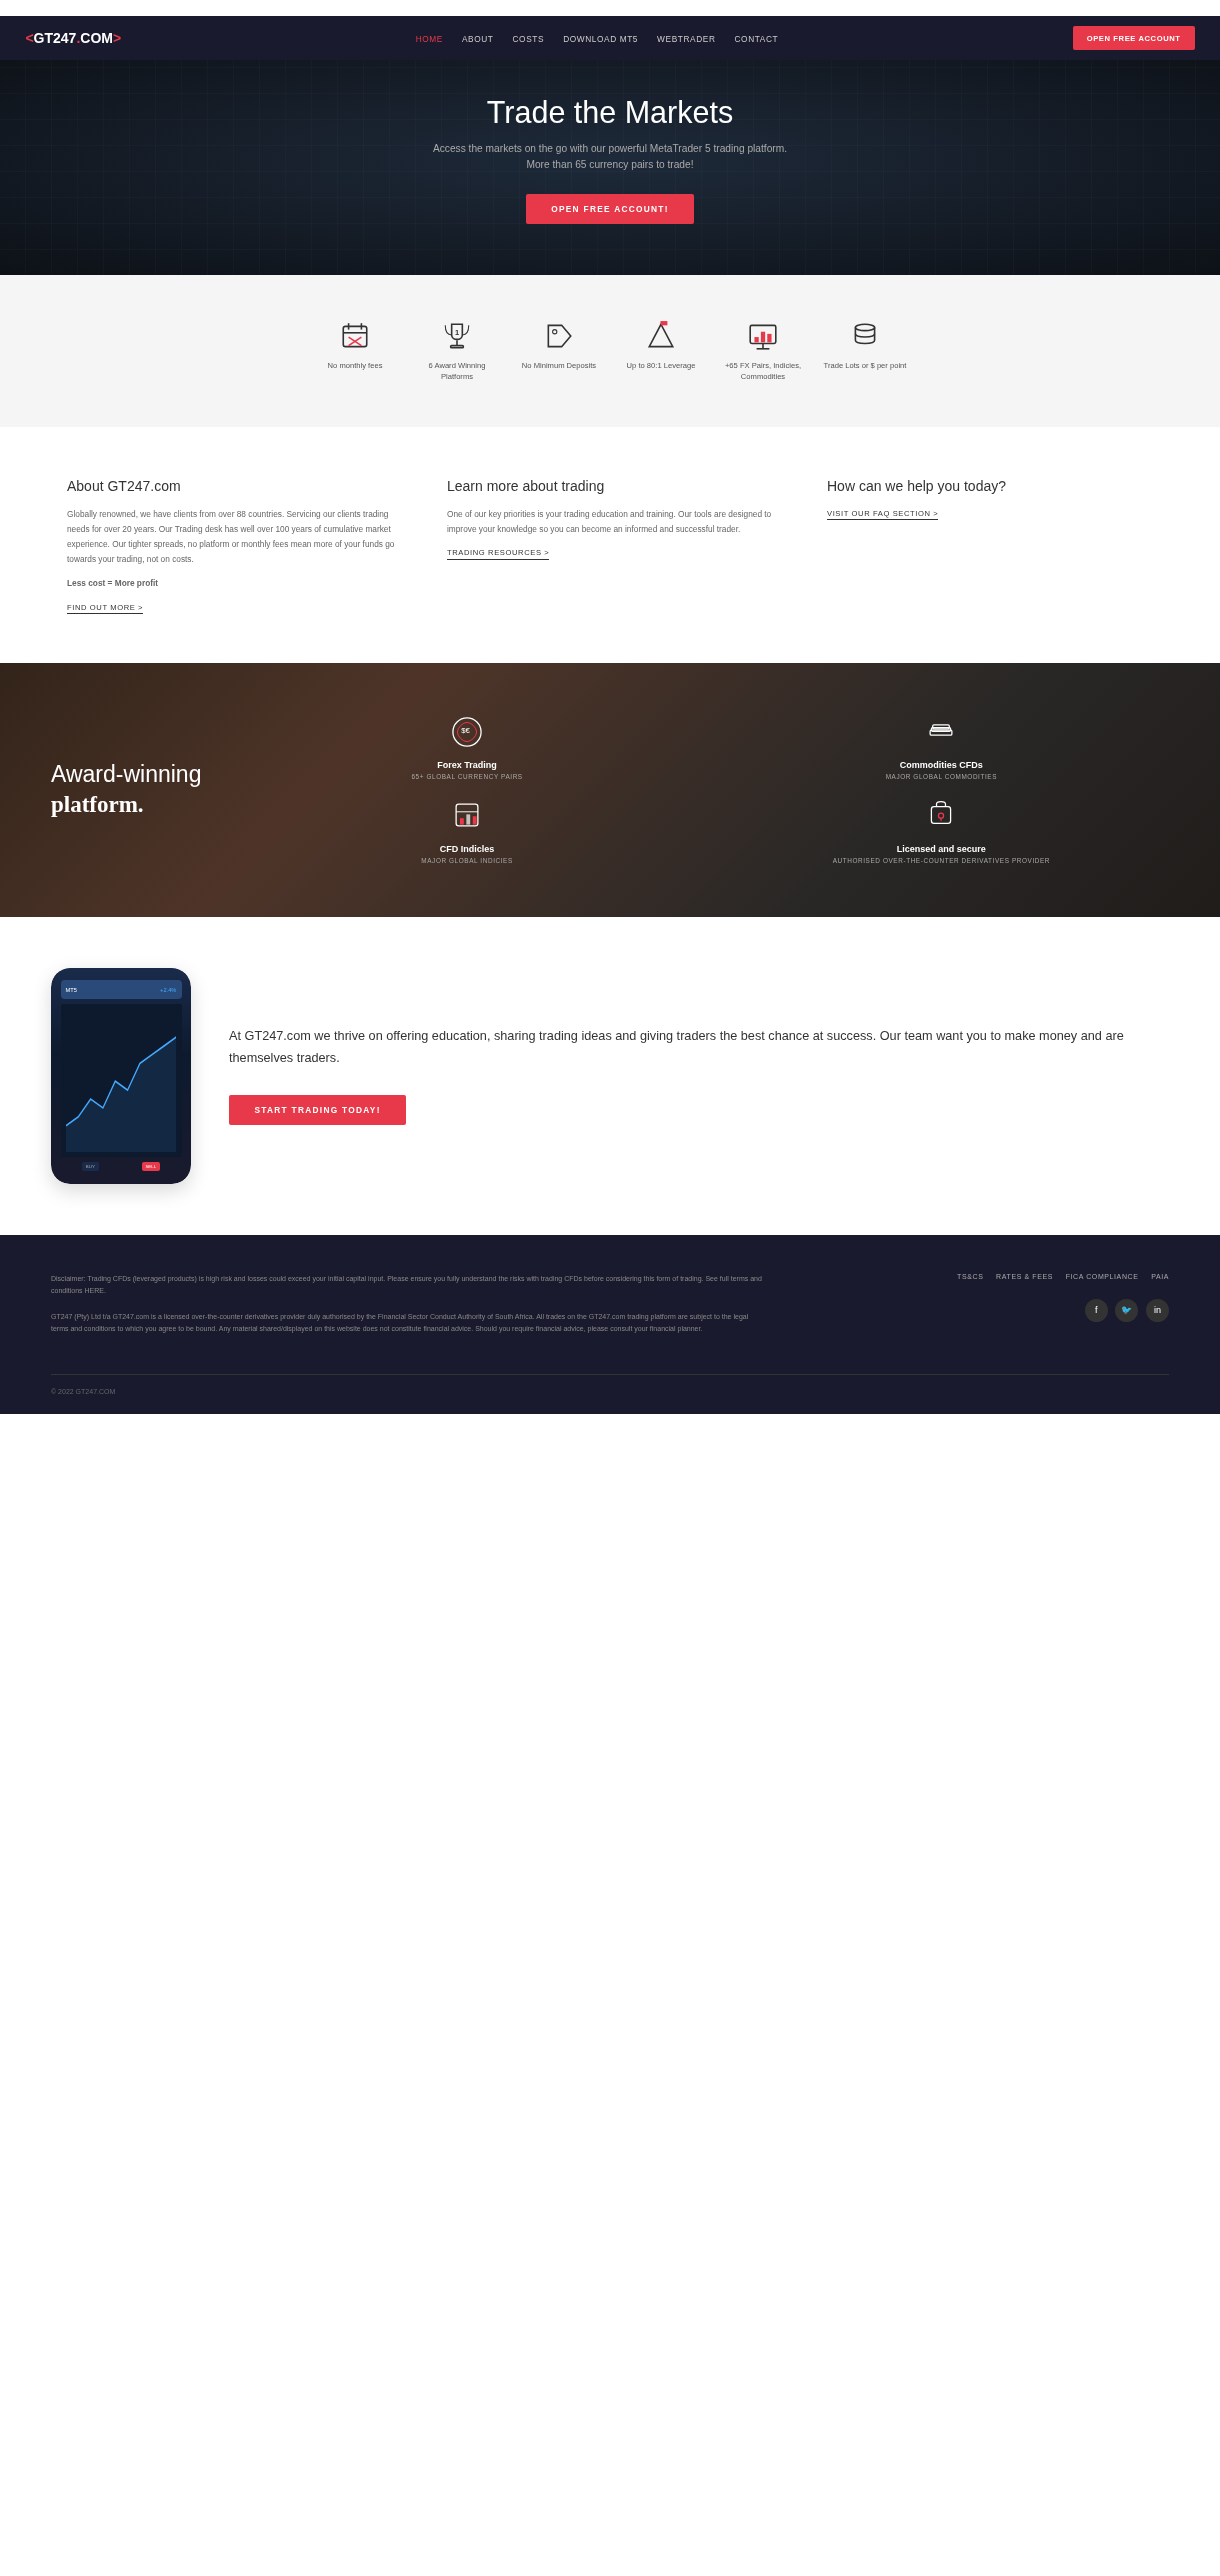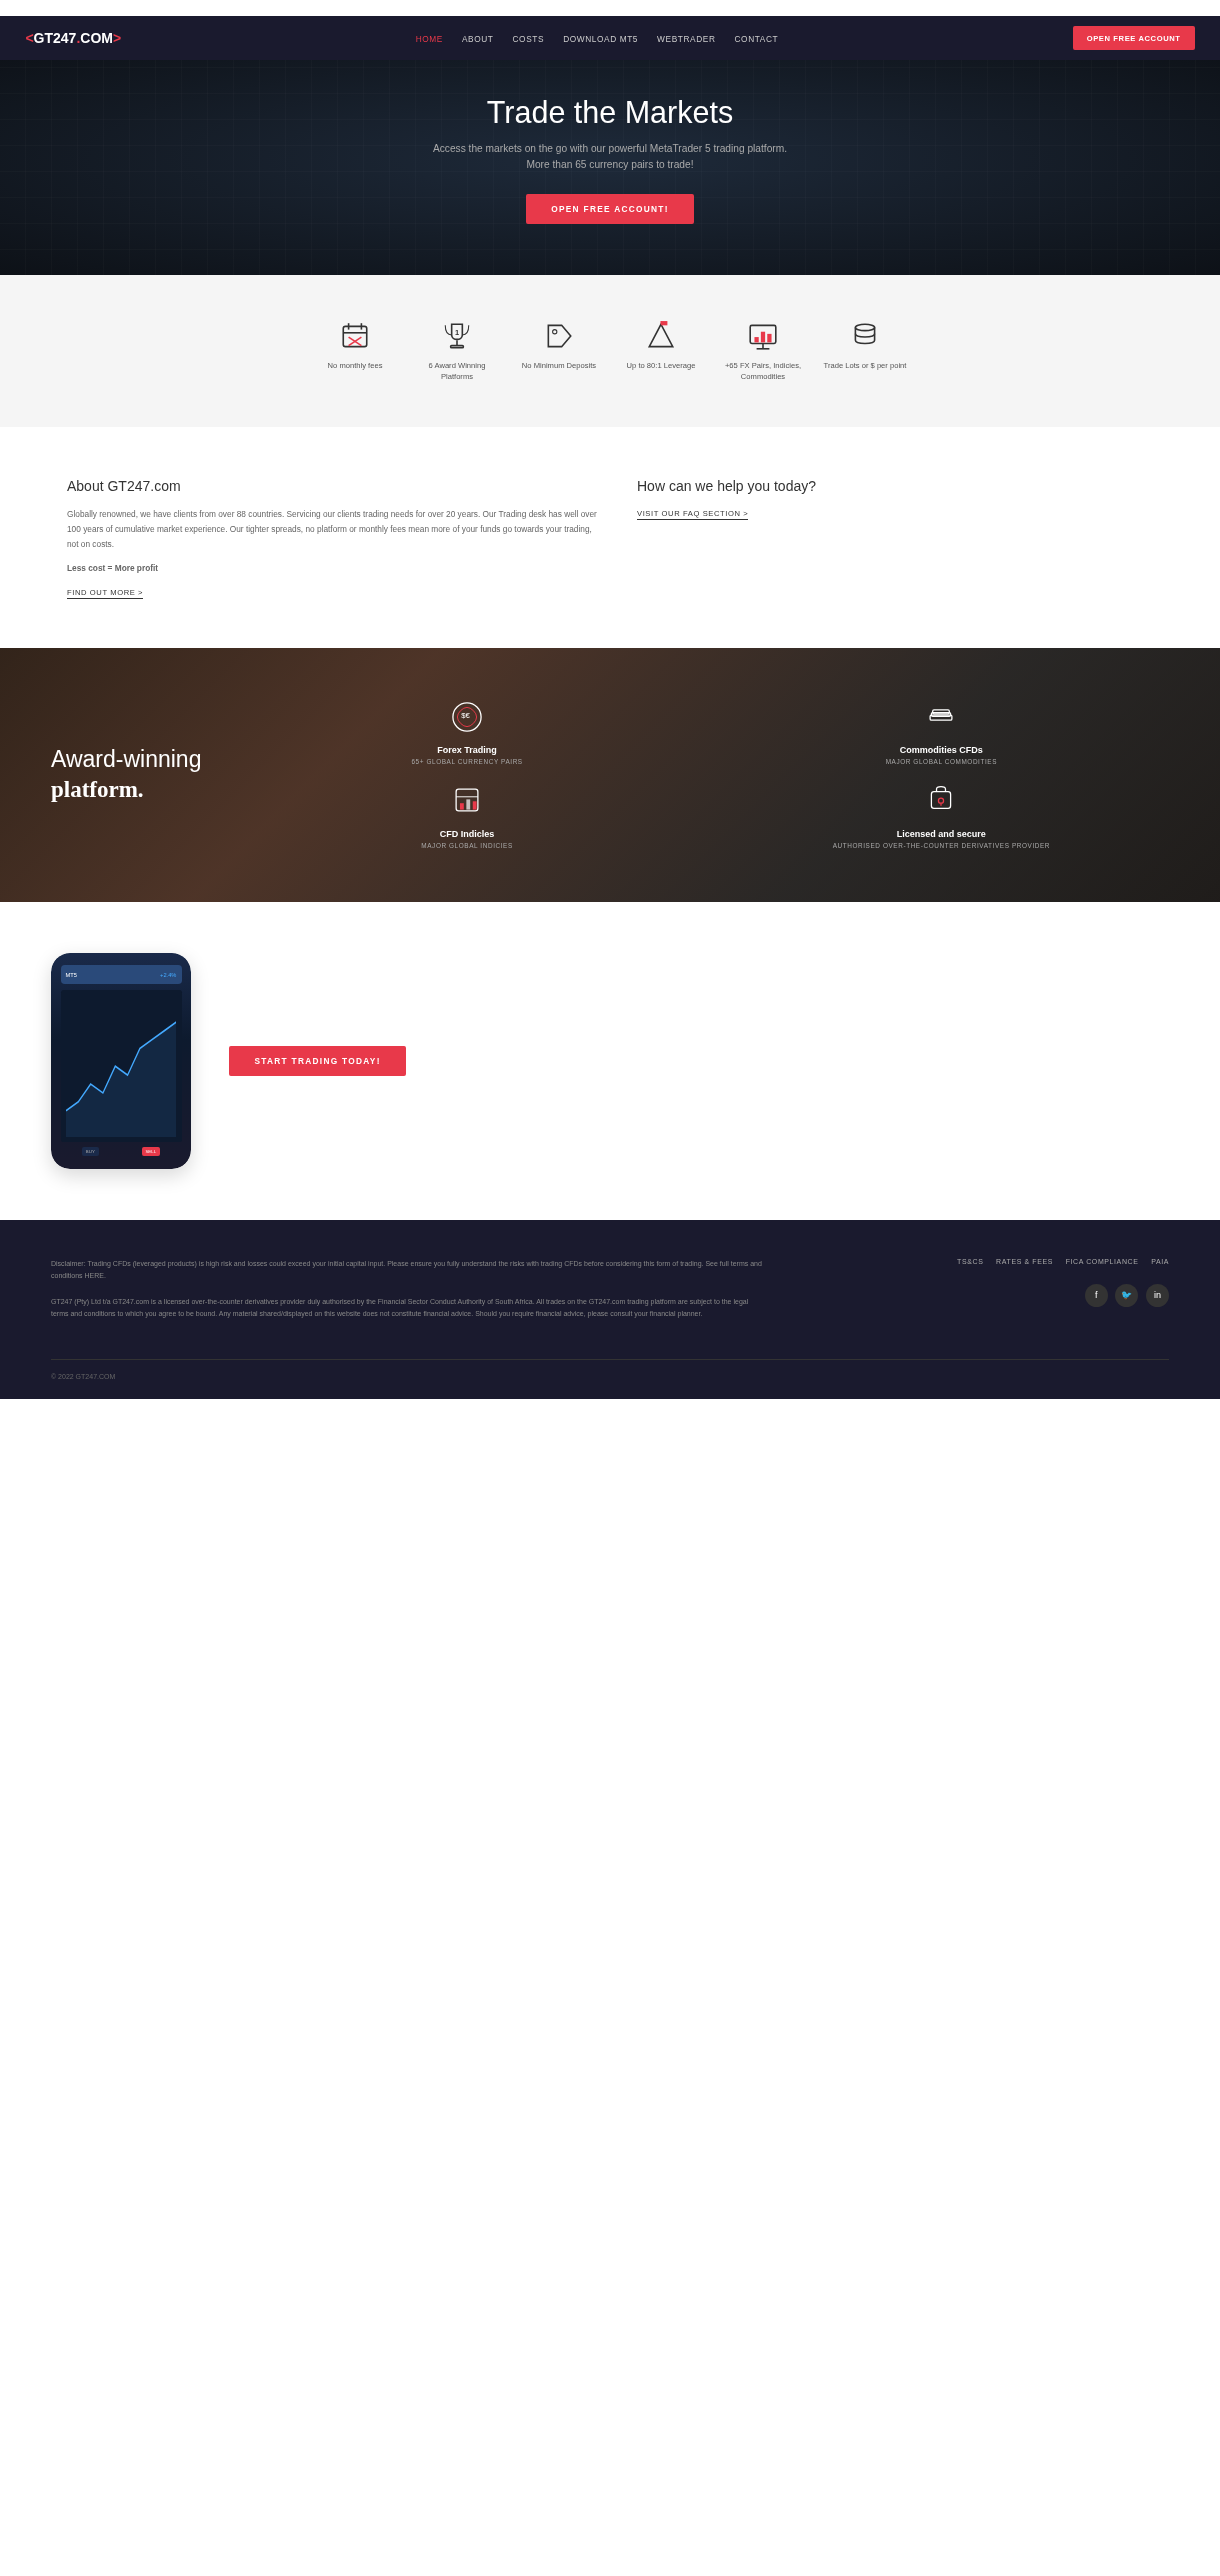--- a/index.html
+++ b/index.html
@@ -430,20 +430,25 @@
     <p>Trade Lots or $ per point</p>
   </div>
 </section>
 
 <section class="about-section">
   <div class="about-col">
     <h3>About GT247.com</h3>
     <p>Globally renowned, we have clients from over 88 countries. Servicing our clients trading needs for over 20 years. Our Trading desk has well over 100 years of cumulative market experience. Our tighter spreads, no platform or monthly fees mean more of your funds go towards your trading, not on costs.</p>
     <p class="less-cost">Less cost = More profit</p>
     <a href="#">FIND OUT MORE &gt;</a>
+  </div>
+  <div class="about-col">
+    <h3>Learn more about trading</h3>
+    <p>One of our key priorities is your trading education and training. Our tools are designed to improve your knowledge so you can become an informed and successful trader.</p>
+    <a href="#">TRADING RESOURCES &gt;</a>
   </div>
   <div class="about-col">
     <h3>How can we help you today?</h3>
     <a href="#">VISIT OUR FAQ SECTION &gt;</a>
   </div>
 </section>
 
 <section class="award-section">
   <div class="award-bg"></div>
 
@@ -520,20 +525,21 @@
           <polyline points="0,130 20,120 40,100 60,110 80,80 100,90 120,60 140,50 160,40 180,30 180,160 0,160" fill="rgba(74,170,255,0.1)" stroke="none"></polyline>
         </svg>
       </div>
       <div style="display:flex;justify-content:space-around;margin-top:5.1px;">
         <span style="background:#1a2a4a;color:#aaa;font-size:4.4px;padding:1.9px 3.8px;border-radius:1.9px;">BUY</span>
         <span style="background:#e8394a;color:#fff;font-size:4.4px;padding:1.9px 3.8px;border-radius:1.9px;">SELL</span>
       </div>
     </div>
   </div>
   <div class="mid-promo-text">
+    <p>At GT247.com we thrive on offering education, sharing trading ideas and giving traders the best chance at success. Our team want you to make money and are themselves traders.</p>
     <button class="mid-promo-btn">START TRADING TODAY!</button>
   </div>
 </section>
 
 <footer>
   <div class="footer-top">
     <div class="footer-disclaimer">
       <p>Disclaimer: Trading CFDs (leveraged products) is high risk and losses could exceed your initial capital input. Please ensure you fully understand the risks with trading CFDs before considering this form of trading. See full terms and conditions HERE.</p>
       <p>GT247 (Pty) Ltd t/a GT247.com is a licensed over-the-counter derivatives provider duly authorised by the Financial Sector Conduct Authority of South Africa. All trades on the GT247.com trading platform are subject to the legal terms and conditions to which you agree to be bound. Any material shared/displayed on this website does not constitute financial advice. Should you require financial advice, please consult your financial planner.</p>
     </div>

